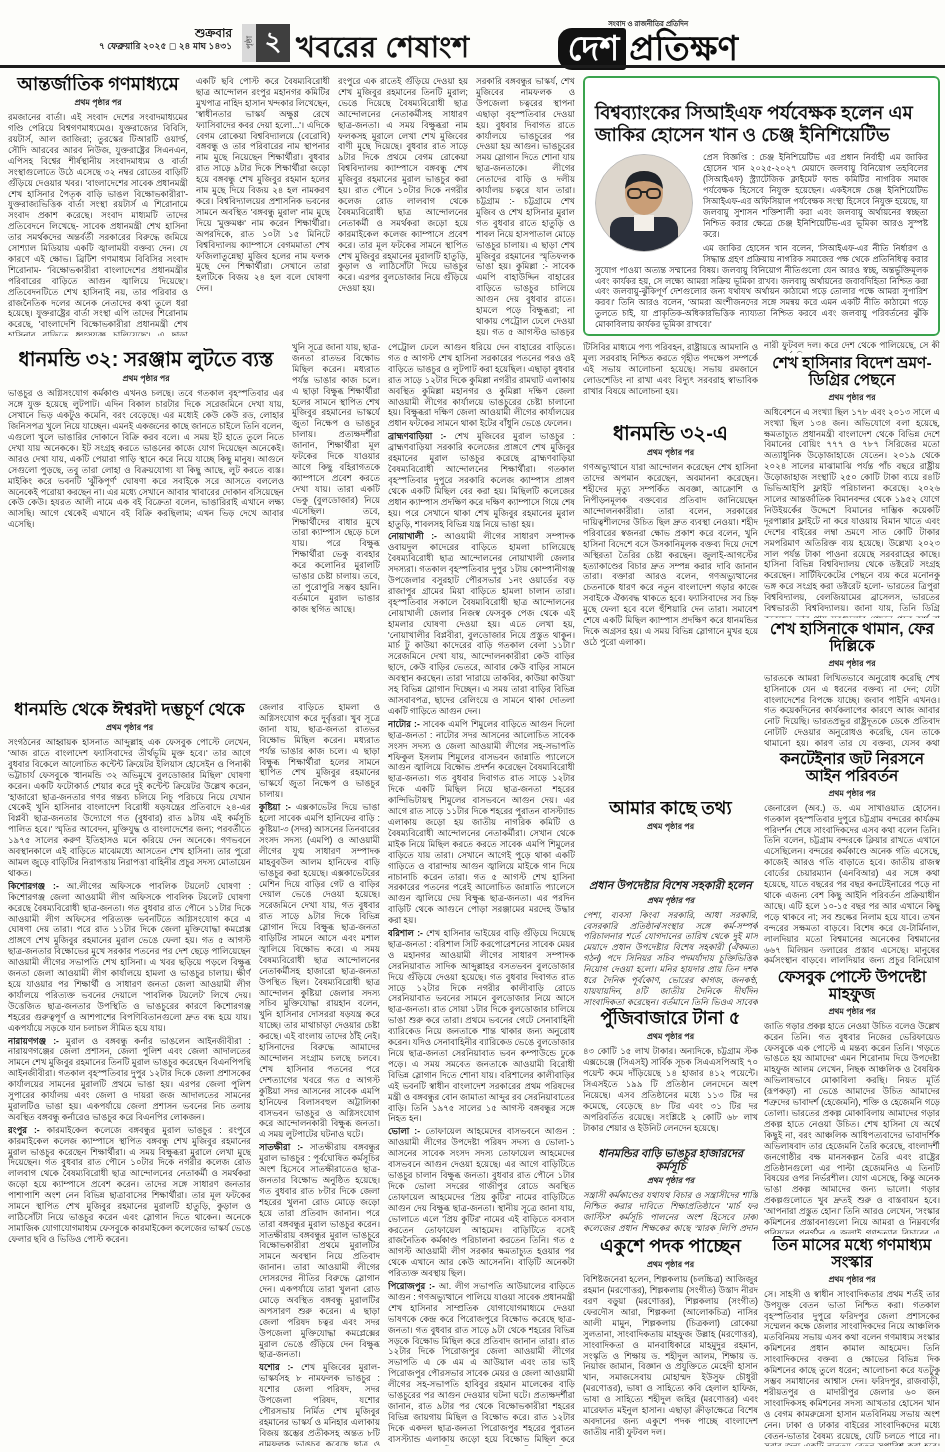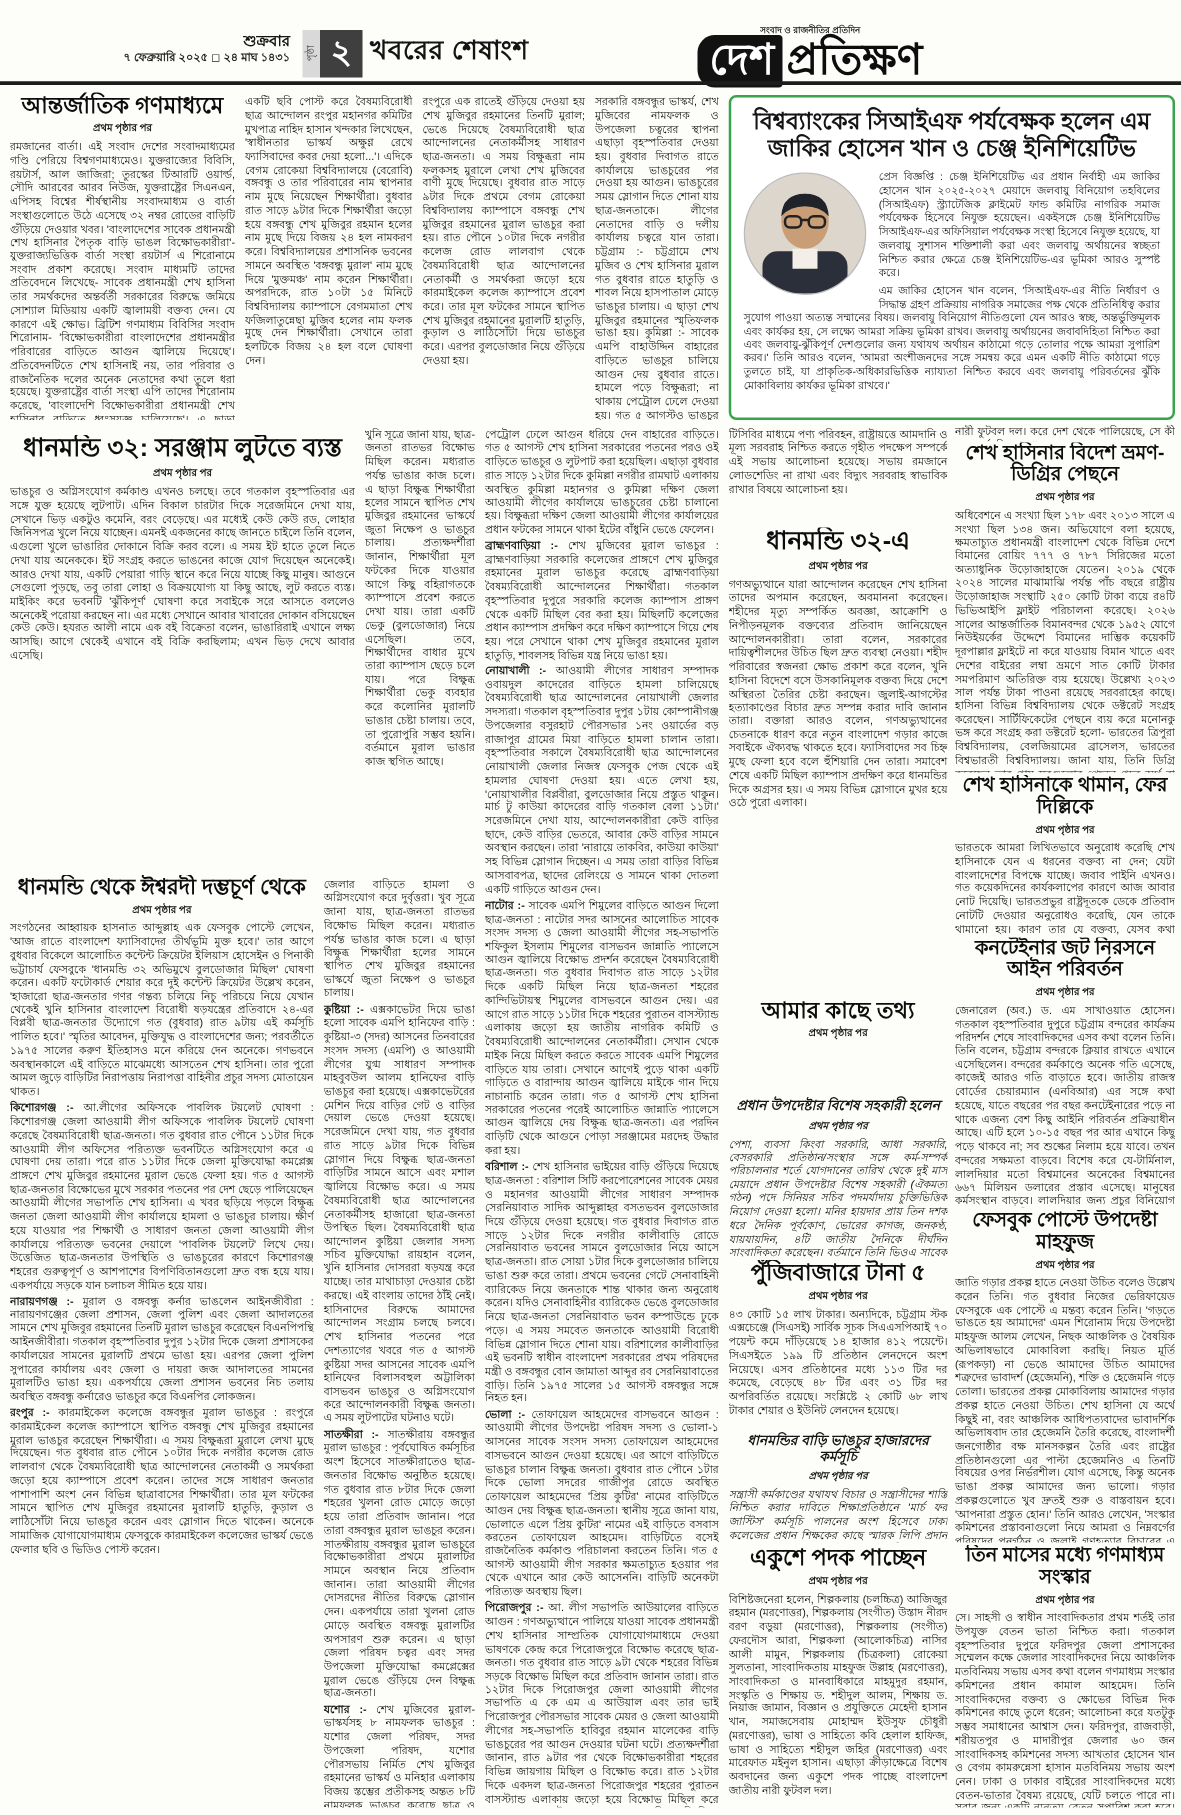--- a/index.html
+++ b/index.html
@@ -8,41 +8,41 @@
   
   .masthead{position:absolute;left:0;top:0;width:748px;height:68px;}
   .m-rule{position:absolute;left:0;top:65px;width:945px;height:3px;background:#1c1c1c;}
   .m-date{position:absolute;left:8px;top:26px;width:224px;text-align:right;line-height:1.25;}
   .m-day{font-size:12px;font-weight:700;}
   .m-dt{font-size:9px;font-weight:700;color:#222;}
   .m-pagebox{position:absolute;left:242px;top:24px;height:38px;display:flex;}
   .m-pglabel{width:14px;background:#d9d9d9;color:#333;font-size:8px;display:flex;align-items:center;justify-content:center;
              writing-mode:vertical-rl;transform:rotate(180deg);}
   .m-pgnum{width:34px;background:#3f3f3f;color:#fff;font-size:26px;font-weight:700;display:flex;align-items:center;justify-content:center;}
-  .m-section{position:absolute;left:296px;top:24px;font-size:21px;font-weight:700;letter-spacing:.5px;}
+  .m-section{position:absolute;left:296px;top:24px;font-size:29px;font-weight:700;letter-spacing:.5px;}
   .m-logo{position:absolute;right:10px;top:18px;text-align:center;}
   .m-logo-tag{font-size:7px;font-weight:700;color:#222;margin-bottom:1px;}
   .m-logo-name{font-size:34px;font-weight:700;line-height:1;}
   .m-logo-p1{background:#121212;color:#fff;padding:1px 7px 3px 9px;border-radius:14px 3px 3px 14px;margin-right:3px;}
   .m-logo-p2{color:#0d0d0d;}
   
   .blk{position:absolute;overflow:hidden;}
   .hl{font-weight:700;text-align:center;line-height:1.12;margin:0;color:#0d0d0d;}
   .hl-xl{font-size:20px;}
   .hl-lg{font-size:18px;}
   .hl-md{font-size:15.5px;}
   .cont{font-size:8px;font-weight:700;text-align:center;margin:2px 0 3px;}
   .bt{font-size:8.6px;line-height:1.27;text-align:justify;word-break:break-word;}
   .bt p{margin:0 0 2px;}
   .place{font-weight:700;}
   .subhead{font-size:11px;font-weight:700;text-align:center;margin:3px 0 0;line-height:1.15;}
   
   .cifbox{position:absolute;left:583px;top:76px;width:357px;height:260px;border:2px solid #3aa34d;border-radius:6px;
           background:#fff;padding:8px 10px;box-sizing:border-box;overflow:hidden;}
-  .cif-hl{font-size:18.5px;font-weight:700;text-align:center;line-height:1.2;margin:0 0 6px;}
+  .cif-hl{font-size:18.5px;font-weight:700;text-align:left;line-height:1.2;margin:16px 0 6px;}
   .cif-body{font-size:8.4px;line-height:1.3;text-align:justify;}
   .cif-body p{margin:0 0 3px;}
   .portrait{float:left;width:96px;height:96px;border-radius:50%;margin:2px 10px 2px 0;border:1px solid #bbb;
             background:radial-gradient(circle at 50% 38%, #e8e0d6 0 30%, #d2ccc4 60%, #bfb9b1 100%);position:relative;overflow:hidden;}
   .portrait svg{width:100%;height:100%;display:block;}
 </style>
 </head>
 <body>
 
 <div class="page">

